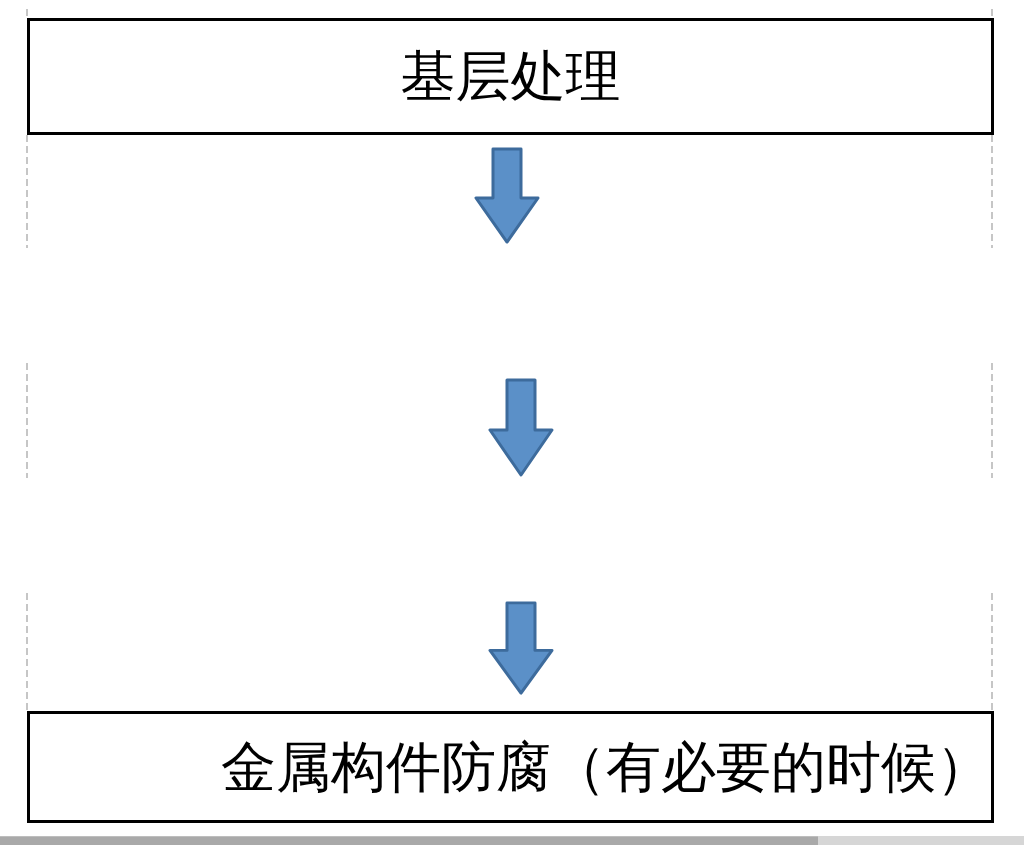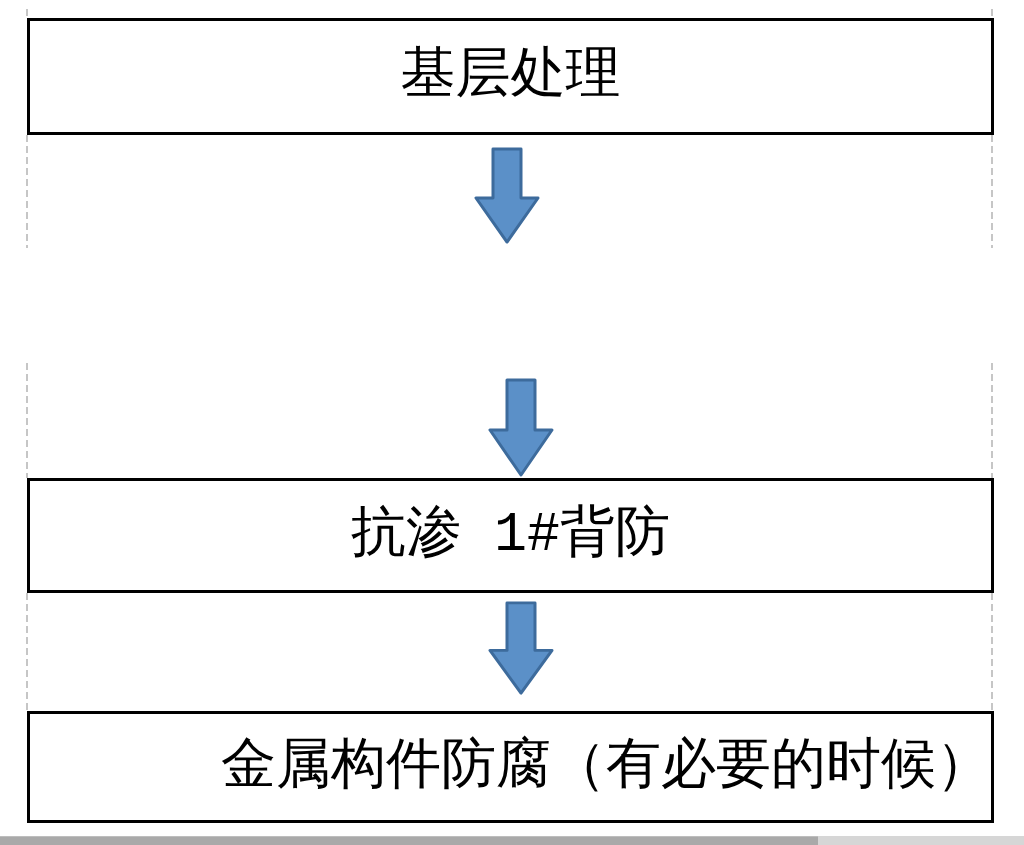--- a/index.html
+++ b/index.html
@@ -3,21 +3,21 @@
 <meta charset="utf-8">
 <style>
   * { margin: 0; padding: 0; box-sizing: border-box; }
   html, body { background: #ffffff; }
   #stage {
     position: relative;
     width: 1024px;
     height: 845px;
     background: #ffffff;
     overflow: hidden;
-    font-family: Liberation Mono, monospace;
+    font-family: Liberation Serif, serif;
   }
   .flow-box {
     position: absolute;
     left: 27px;
     width: 967px;
     border: 3px solid #000000;
     background: #ffffff;
     display: flex;
     align-items: center;
     justify-content: center;
@@ -96,23 +96,20 @@
     </svg>
   </div>
 
 
   <div id="arrow2" class="down-arrow">
     <svg viewBox="0 0 66 100" preserveAspectRatio="none" aria-hidden="true">
       <polygon points="19,2 47,2 47,52 64,52 33,97 2,52 19,52" stroke-width="3" stroke-linejoin="round" fill="#5b90c8" stroke="#3d6b9c"></polygon>
     </svg>
   </div>
 
-  <div id="box3" class="flow-box">
-    <span class="label">抗渗 1#背防</span>
-  </div>
 
   <div id="arrow3" class="down-arrow">
     <svg viewBox="0 0 66 100" preserveAspectRatio="none" aria-hidden="true">
       <polygon points="19,2 47,2 47,52 64,52 33,97 2,52 19,52" stroke-width="3" stroke-linejoin="round" fill="#5b90c8" stroke="#3d6b9c"></polygon>
     </svg>
   </div>
 
   <div id="box4" class="flow-box">
     <span class="label">金属构件防腐（有必要的时候）</span>
   </div>

